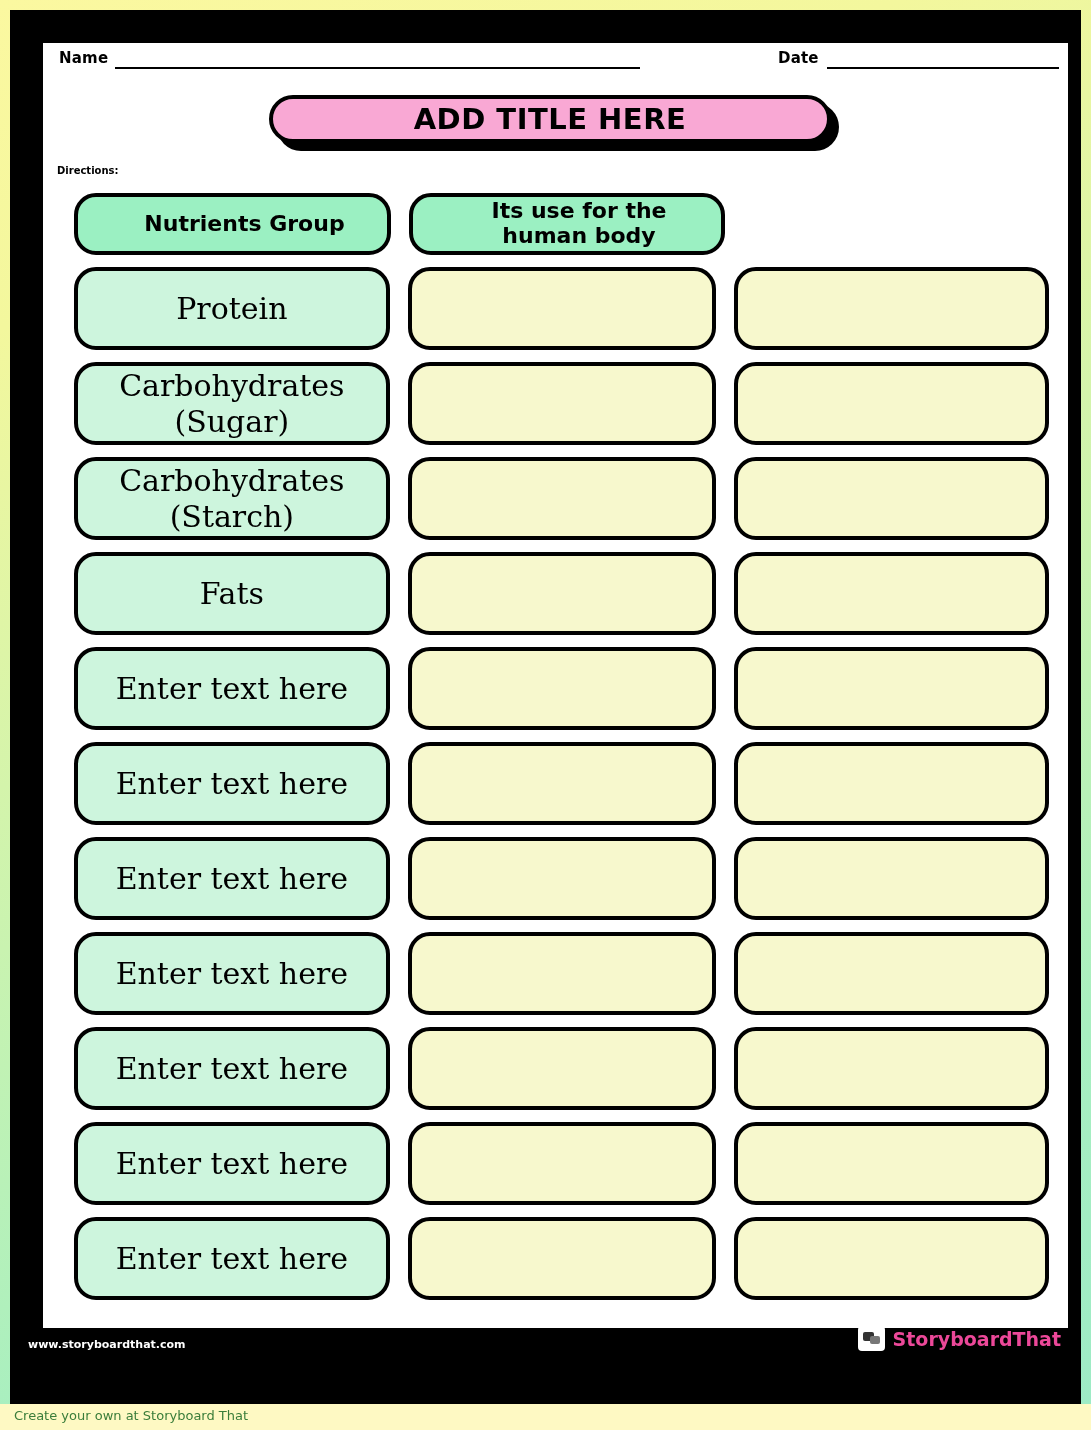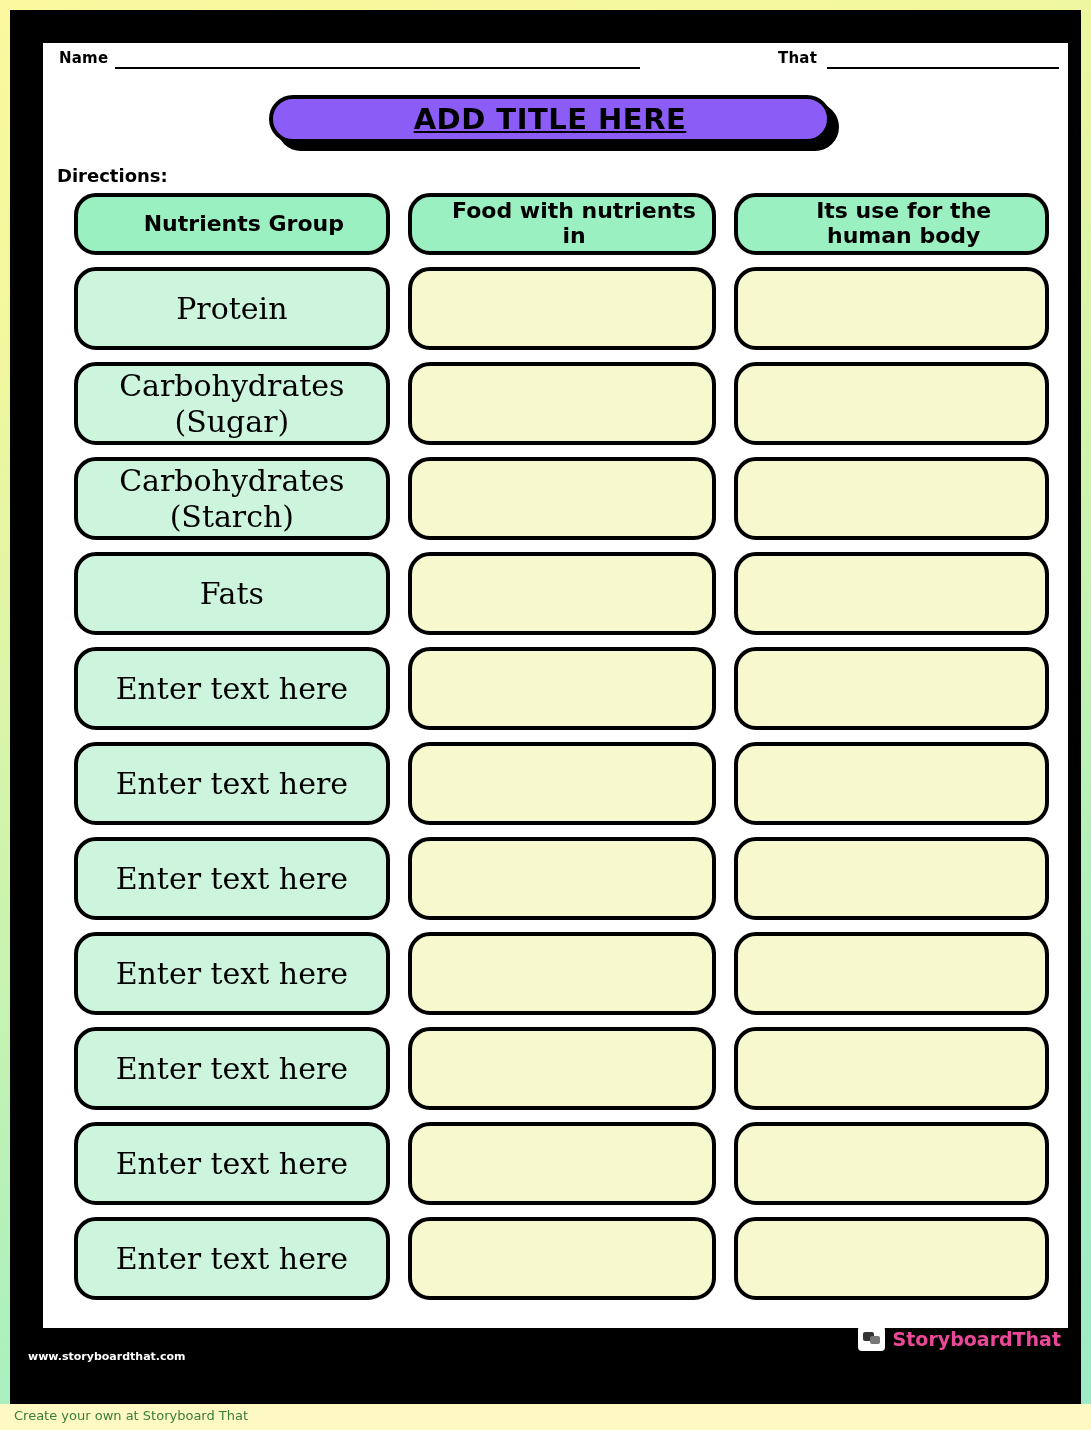--- a/index.html
+++ b/index.html
@@ -75,42 +75,41 @@
     position: absolute;
     left: 8px; top: 8px;
     width: 562px; height: 48px;
     background: #000;
     border-radius: 26px;
   }
   .title-pill {
     position: absolute;
     left: 0; top: 0;
     width: 562px; height: 48px;
-    background: #8b5cf6;
+    background: #f9a8d4;
     border: 4px solid #000;
     border-radius: 26px;
     display: flex;
     align-items: center;
     justify-content: center;
-    text-decoration: underline;
   }
   .title-text {
     font-family: "DejaVu Sans", sans-serif;
     font-weight: bold;
     font-size: 29px;
     letter-spacing: .5px;
     color: #000;
   }
 
   .directions-label {
     position: absolute;
     left: 14px; top: 122px;
     font-family: "DejaVu Sans", sans-serif;
     font-weight: bold;
-    font-size: 18px;
+    font-size: 10px;
     color: #000;
   }
 
   
   .grid {
     position: absolute;
     left: 31px; top: 150px;
     width: 975px;
   }
   .grid-row {
@@ -160,21 +159,20 @@
   }
 
   
   .footer-url {
     position: absolute;
     left: 28px; top: 1338px;
     font-family: "DejaVu Sans", sans-serif;
     font-weight: bold;
     font-size: 11px;
     color: #ffffff;
-    margin-top: 12px;
   }
   .brand {
     position: absolute;
     right: 30px; top: 1326px;
     display: flex;
     align-items: center;
     gap: 8px;
   }
   .brand-logo {
     width: 27px; height: 25px;
@@ -221,42 +219,39 @@
 </head>
 <body>
 
 <div class="page-frame">
   <div class="page-inner-black">
     <div class="sheet">
 
       <div class="header-row">
         <span class="field-label" id="name-label">Name</span>
         <span class="field-line" id="name-line"></span>
-        <span class="field-label" id="date-label">That</span>
+        <span class="field-label" id="date-label">Date</span>
         <span class="field-line" id="date-line"></span>
       </div>
 
       <div class="title-wrap">
         <div class="title-shadow"></div>
         <div class="title-pill">
           <span class="title-text">ADD TITLE HERE</span>
         </div>
       </div>
 
       <span class="directions-label">Directions:</span>
 
       <div class="grid">
 
         <div class="grid-row">
           <div class="cell head-cell col-1">
             <span class="head-text">Nutrients Group</span>
           </div>
-          <div class="cell head-cell col-2">
-            <span class="head-text">Food with nutrients in</span>
-          </div>
           <div class="cell head-cell col-3">
             <span class="head-text">Its use for the human body</span>
           </div>
         </div>
 
         <div class="grid-row">
           <div class="cell label-cell col-1">
             <span class="label-text">Protein</span>
           </div>
           <div class="cell blank-cell col-2">

